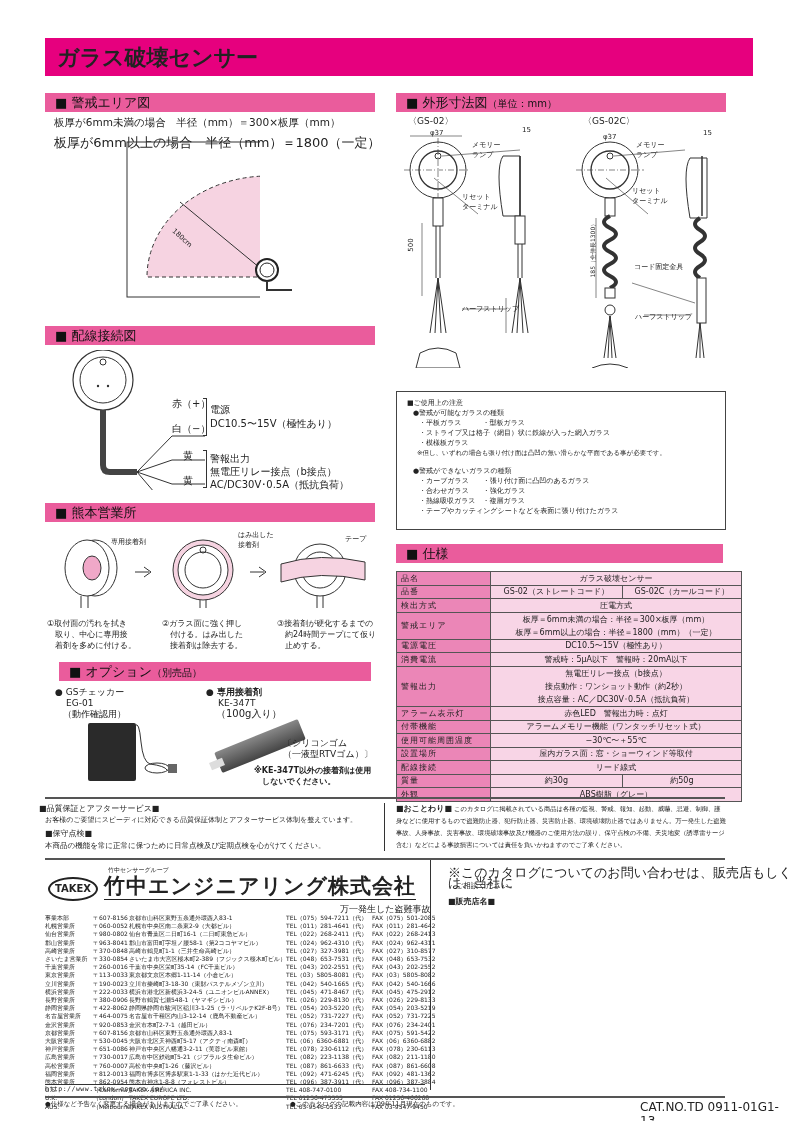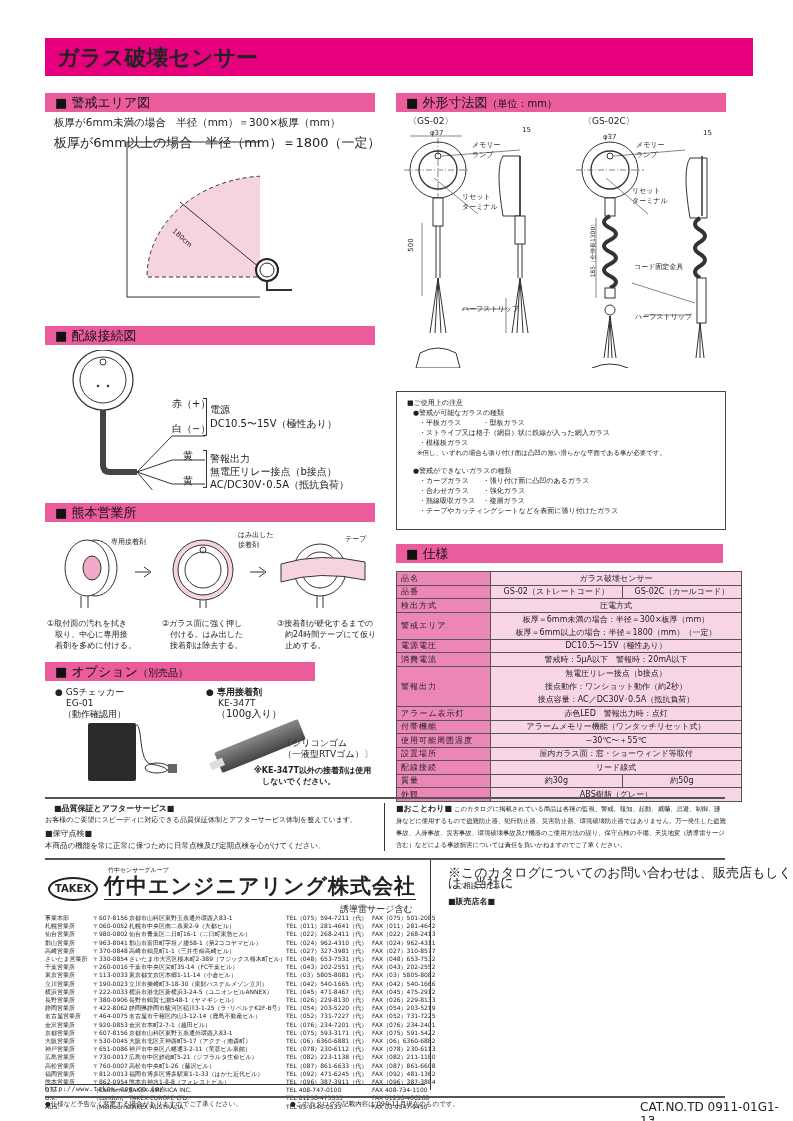--- a/index.html
+++ b/index.html
@@ -112,21 +112,21 @@
 <div class="abs t8" style="left:47px;top:618px;white-space:pre-line">①取付面の汚れを拭き
 　取り、中心に専用接
 　着剤を多めに付ける。</div>
 <div class="abs t8" style="left:162px;top:618px;white-space:pre-line">②ガラス面に強く押し
 　付ける。はみ出した
 　接着剤は除去する。</div>
 <div class="abs t8" style="left:277px;top:618px;white-space:pre-line">③接着剤が硬化するまでの
 　約24時間テープにて仮り
 　止めする。</div>
 
-<div class="abs sec" style="left:45px;top:662px;width:270px">
+<div class="abs sec" style="left:59px;top:662px;width:312px">
   <span>■ オプション</span><small>（別売品）</small>
 </div>
 <div class="abs t9" style="left:55px;top:686px;font-weight:normal">● GSチェッカー</div>
 <div class="abs t9" style="left:66px;top:697px">EG-01</div>
 <div class="abs t9" style="left:63px;top:708px">（動作確認用）</div>
 <div class="abs" style="left:88px;top:723px;width:48px;height:58px;background:#2a2a2a;border-radius:2px"></div>
 <svg class="abs" style="left:135px;top:722px" width="50" height="60">
   <path d="M0 4 Q4 -2 6 20 Q8 40 15 42 Q30 44 32 48" stroke="#333" fill="none"></path>
   <ellipse cx="22" cy="46" rx="12" ry="5" fill="none" stroke="#333"></ellipse>
   <rect x="33" y="42" width="9" height="9" fill="#666"></rect>
@@ -325,35 +325,35 @@
   <tr>
         <td class="h">
           <span>外観</span>
         </td>
         <td class="v" colspan="2">ABS樹脂（グレー）</td>
       </tr>
 </tbody>
   </table>
 
 <div class="abs gray-rule" style="left:45px;top:797px;width:680px"></div>
-<div class="abs t8" style="left:54px;top:803px;font-weight:bold">■品質保証とアフターサービス■</div>
+<div class="abs t8" style="left:39px;top:803px;font-weight:normal">■品質保証とアフターサービス■</div>
 <div class="abs t7" style="left:45px;top:815px;font-family:'DejaVu Serif',serif">お客様のご要望にスピーディに対応できる品質保証体制とアフターサービス体制を整えています。</div>
 <div class="abs t8" style="left:45px;top:828px;font-weight:normal">■保守点検■</div>
 <div class="abs t7" style="left:45px;top:841px;font-family:'DejaVu Serif',serif;font-size:7.5px">本商品の機能を常に正常に保つために日常点検及び定期点検を心がけてください。</div>
 <div class="abs" style="left:384px;top:803px;width:1px;height:48px;background:#333"></div>
 <div class="abs t7" style="left:396px;top:803px;width:330px;font-family:'DejaVu Serif',serif;line-height:12px;font-size:6.3px">
   <b style="font-family:'DejaVu Sans',sans-serif;font-size:8px">■おことわり■</b>
   <span>このカタログに掲載されている商品は各種の監視、警戒、報知、起動、威嚇、忌避、制御、護身などに使用するもので盗難防止器、犯行防止器、災害防止器、環境破壊防止器ではありません。万一発生した盗難事故、人身事故、災害事故、環境破壊事故及び機器のご使用方法の誤り、保守点検の不備、天災地変（誘導雷サージ含む）などによる事故損害については責任を負いかねますのでご了承ください。</span>
 </div>
 
 <div class="abs gray-rule" style="left:45px;top:858px;width:680px"></div>
 <div class="abs" style="left:48px;top:877px;width:50px;height:24px;border:2px solid #222;border-radius:50%;text-align:center;font-size:10px;font-weight:bold;line-height:20px">TAKEX</div>
 <div class="abs" style="left:108px;top:866px;font-size:6px">竹中センサーグループ</div>
 <div class="abs" style="left:104px;top:873px;font-size:21px;font-weight:bold;border-bottom:1.5px solid #222;line-height:26px;letter-spacing:1px">竹中エンジニアリング株式会社</div>
-<div class="abs" style="left:340px;top:903px;font-size:9px">誘導雷サージ含む</div>
+<div class="abs" style="left:340px;top:903px;font-size:9px">万一発生した盗難事故</div>
 <div class="abs contact" style="left:45px;top:914px" id="offices">
     <div>
       <span class="c1">事業本部</span>
       <span class="c2">〒607-8156</span>
       <span class="c3">京都市山科区東野五条通外環西入83-1</span>
       <span class="c4">TEL（075）594-7211（代）</span>
       <span class="c5">FAX（075）501-2085</span>
     </div>
     <div>
       <span class="c1">札幌営業所</span>

